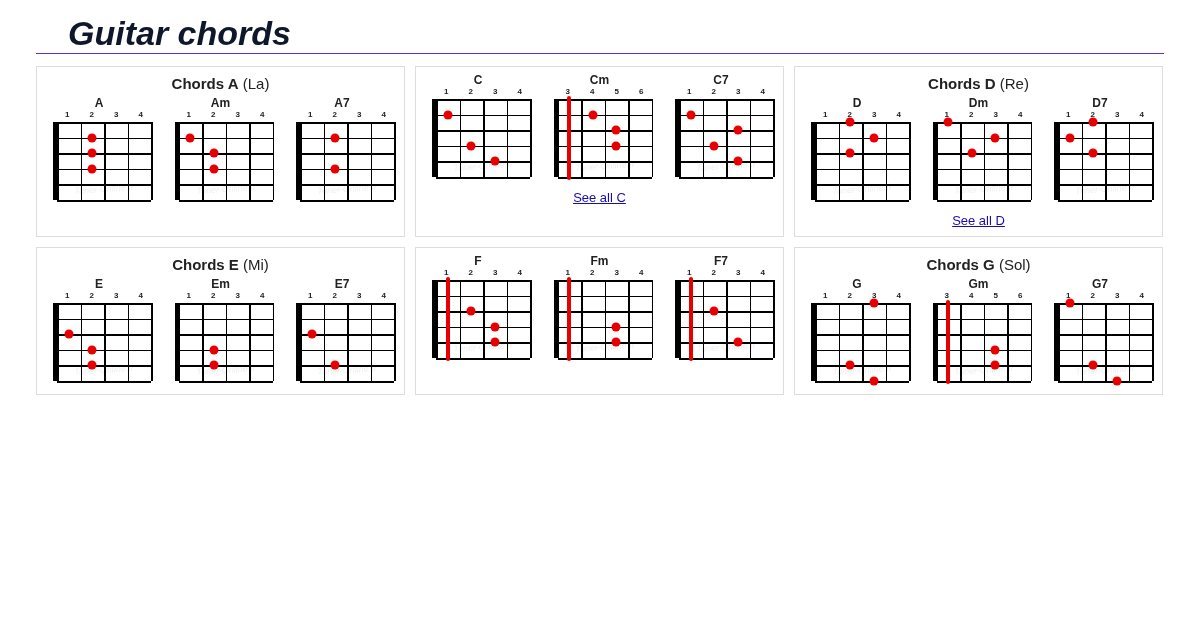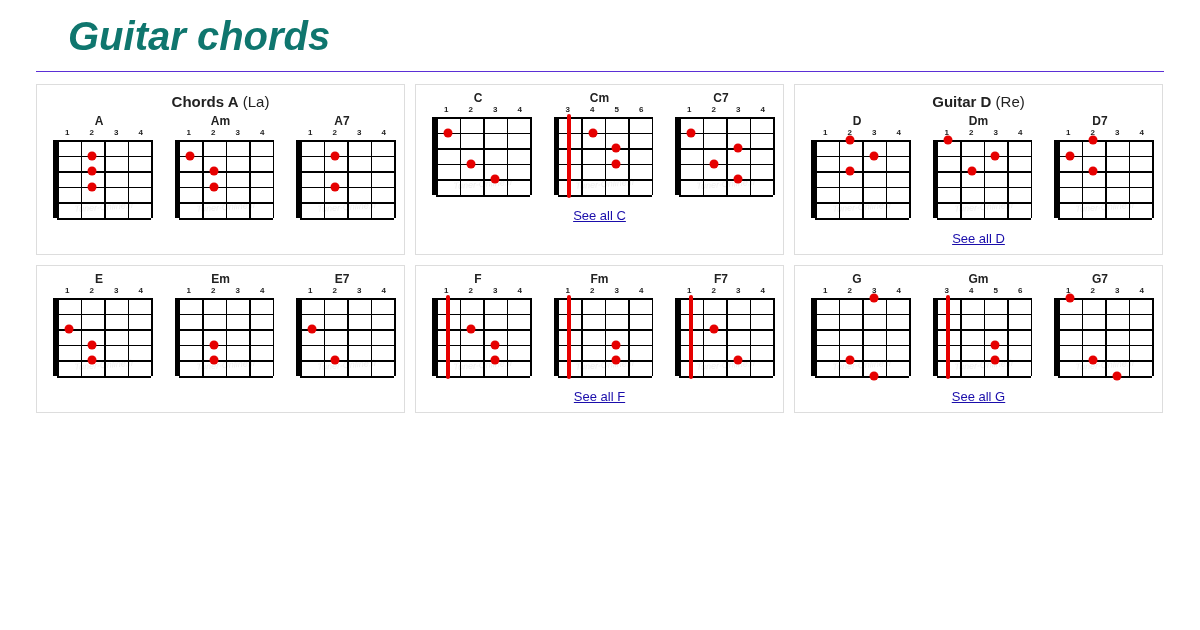--- a/index.html
+++ b/index.html
@@ -7,24 +7,24 @@
     margin: 0;
     font-family: Arial, Helvetica, sans-serif;
     background: #ffffff;
     color: #222;
     width: 1200px;
   }
   .wrap {
     padding: 10px 36px 20px 36px;
   }
   h1.page-title {
-    color: #0f766e;
-    font-size: 40px;
+    color: #0f172a;
+    font-size: 34px;
     font-weight: 800;
-    margin: 4px 0 12px 32px;
+    margin: 4px 0 0 32px;
     font-style: italic;
   }
   hr.rule {
     border: none;
     border-top: 1px solid #5b2fd6;
     margin: 0 0 12px 0;
   }
   .grid {
     display: flex;
     flex-wrap: wrap;
@@ -313,21 +313,21 @@
                 <div class="dot" style="left: 35.25px; top: 46.8px;"></div>
                 <div class="dot" style="left: 58.75px; top: 31.2px;"></div>
                 <div class="dot" style="left: 58.75px; top: 62.4px;"></div>
               </div>
             </div>
           </div>
         </div>
         <a class="see-all" href="#">See all C</a>
       </div>
       <div class="card">
-        <div class="card-title"><span class="bold">Guitar D</span><span class="paren"> (Re)</span></div>
+        <div class="card-title"><span class="bold">Chords D</span><span class="paren"> (Re)</span></div>
         <div class="charts">
           <div class="chord">
             <div class="chord-name">D</div>
             <div class="diagram">
               <div class="frets-row">
                 <span>1</span>
                 <span>2</span>
                 <span>3</span>
                 <span>4</span>
               </div>
@@ -406,20 +406,21 @@
                 <div class="dot" style="left: 11.75px; top: 15.6px;"></div>
                 <div class="dot" style="left: 35.25px; top: 0px;"></div>
                 <div class="dot" style="left: 35.25px; top: 31.2px;"></div>
               </div>
             </div>
           </div>
         </div>
         <a class="see-all" href="#">See all D</a>
       </div>
       <div class="card">
+        <div class="card-title"><span class="bold">Chords E</span><span class="paren"> (Mi)</span></div>
         <div class="charts">
           <div class="chord">
             <div class="chord-name">E</div>
             <div class="diagram">
               <div class="frets-row">
                 <span>1</span>
                 <span>2</span>
                 <span>3</span>
                 <span>4</span>
               </div>
@@ -585,23 +586,23 @@
                 <div class="vline" style="top: 0px; bottom: 0px; left: 70.5px; width: 1.5px; height: 78px;"></div>
                 <div class="vline" style="top: 0px; bottom: 0px; left: 94px; width: 1.5px; height: 78px;"></div>
                 <div class="wm">Tuner-Online.fr</div>
                 <div class="barre" style="left: 11.75px; top: -3px; height: 84px;"></div>
                 <div class="dot" style="left: 35.25px; top: 31.2px;"></div>
                 <div class="dot" style="left: 58.75px; top: 62.4px;"></div>
               </div>
             </div>
           </div>
         </div>
-        <a class="see-all" href="#">See all F</a>
       </div>
       <div class="card">
+        <div class="card-title"><span class="bold">Chords G</span><span class="paren"> (Sol)</span></div>
         <div class="charts">
           <div class="chord">
             <div class="chord-name">G</div>
             <div class="diagram">
               <div class="frets-row">
                 <span>1</span>
                 <span>2</span>
                 <span>3</span>
                 <span>4</span>
               </div>
@@ -677,16 +678,15 @@
                 <div class="vline" style="top: 0px; bottom: 0px; left: 70.5px; width: 1.5px; height: 78px;"></div>
                 <div class="vline" style="top: 0px; bottom: 0px; left: 94px; width: 1.5px; height: 78px;"></div>
                 <div class="wm">Tuner-Online.fr</div>
                 <div class="dot" style="left: 11.75px; top: 0px;"></div>
                 <div class="dot" style="left: 35.25px; top: 62.4px;"></div>
                 <div class="dot" style="left: 58.75px; top: 78px;"></div>
               </div>
             </div>
           </div>
         </div>
-        <a class="see-all" href="#">See all G</a>
       </div>
     </div>
 </div>
 
 </body></html>

